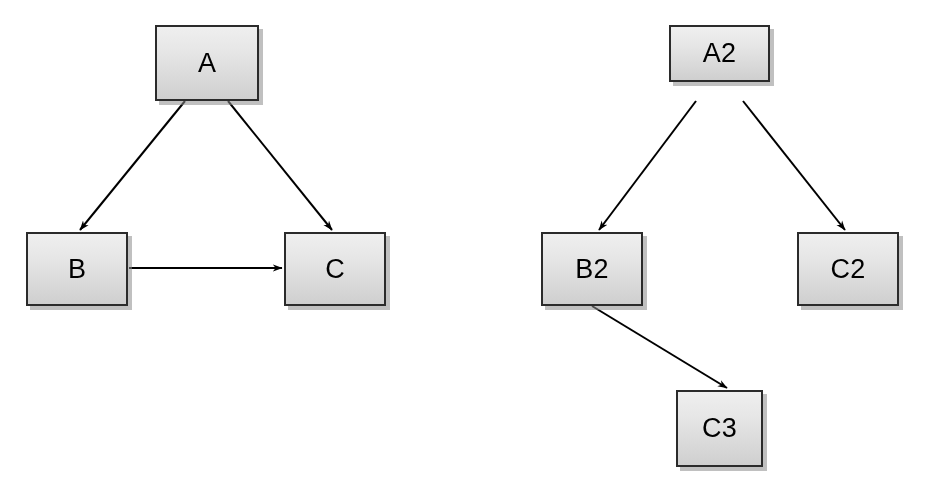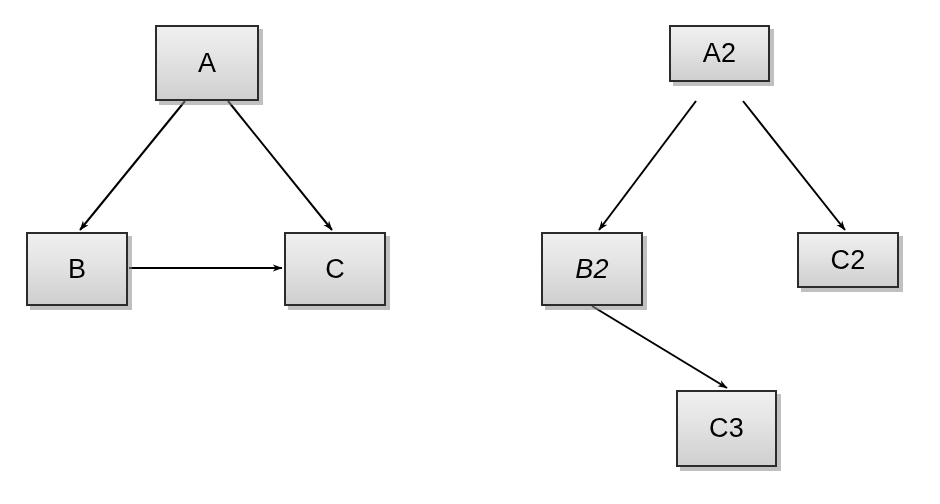--- a/index.html
+++ b/index.html
@@ -78,25 +78,25 @@
   </div>
 
   <div class="node" style="left: 284px; top: 232px; width: 102px; height: 74px;">
     <span class="node-label">C</span>
   </div>
 
   <div class="node" style="left: 669px; top: 25px; width: 101px; height: 57px;">
     <span class="node-label">A2</span>
   </div>
 
-  <div class="node" style="left: 541px; top: 232px; width: 102px; height: 74px; font-style: italic;">
+  <div class="node" style="left: 541px; top: 232px; width: 102px; height: 74px;">
     <span class="node-label">B2</span>
   </div>
 
-  <div class="node" style="left: 797px; top: 232px; width: 102px; height: 56px;">
+  <div class="node" style="left: 797px; top: 232px; width: 102px; height: 74px;">
     <span class="node-label">C2</span>
   </div>
 
-  <div class="node" style="left: 676px; top: 390px; width: 101px; height: 77px;">
+  <div class="node" style="left: 676px; top: 390px; width: 87px; height: 77px;">
     <span class="node-label">C3</span>
   </div>
 
 </div>
 
 </body></html>

